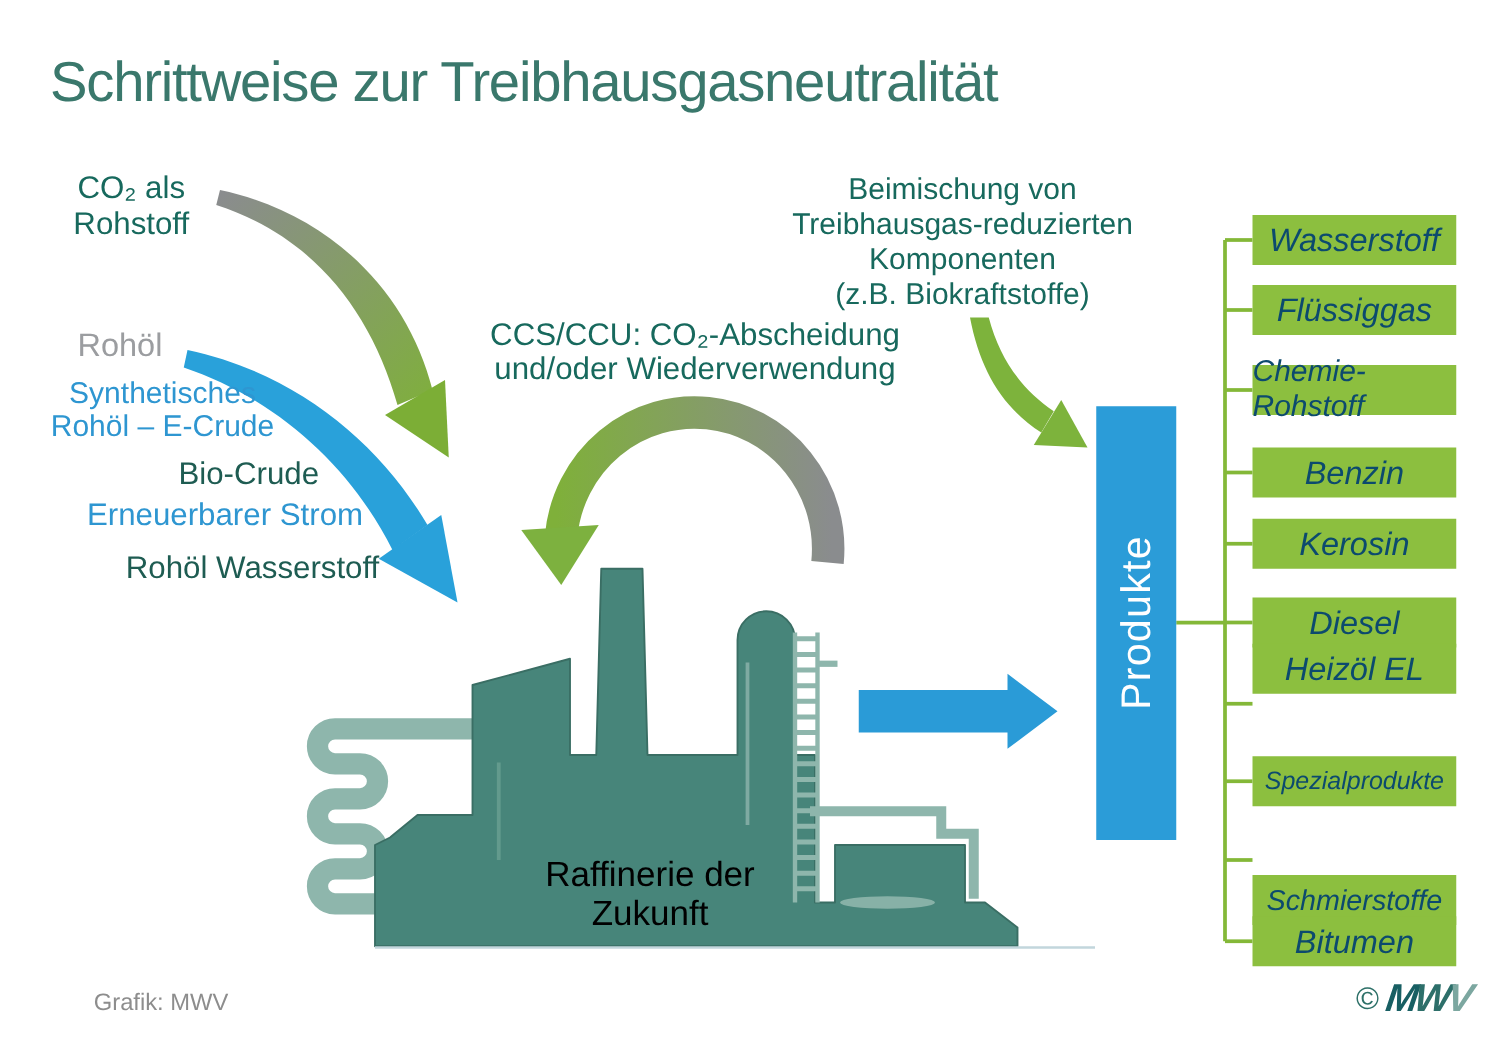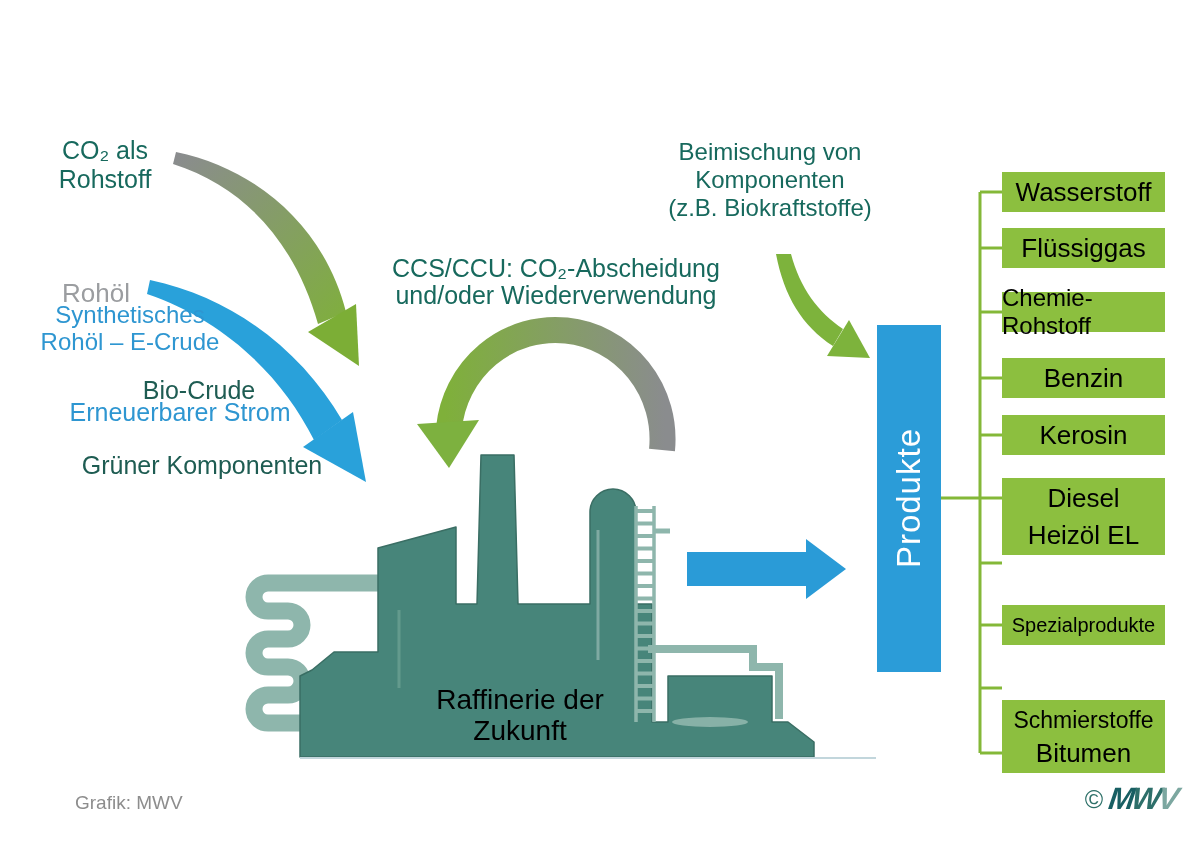--- a/index.html
+++ b/index.html
@@ -8,44 +8,44 @@
     font-family:"Liberation Sans", sans-serif;background:#ffffff;
   }
   .stage svg{position:absolute;left:0;top:0;}
   .txt{position:absolute;white-space:nowrap;}
   .ctr{transform:translateX(-50%);text-align:center;}
   .page-title{
     left:40px;top:40px;font-size:45px;letter-spacing:-1px;
     color:var(--title-teal);
   }
   .teal{color:var(--label-teal);}
-  .dkgreen{color:var(--label-dark-green);margin-top:11px;}
+  .dkgreen{color:var(--label-dark-green);}
   .blue{color:var(--label-blue);}
-  .gray{color:var(--label-gray);margin-top:17px;}
+  .gray{color:var(--label-gray);}
   .co2-label{left:105px;top:136px;font-size:25px;line-height:29px;}
   .rohoel{left:62px;top:261px;font-size:26px;}
   .synth{left:130px;top:301px;font-size:24px;line-height:27px;}
   .biocrude{left:199px;top:365px;font-size:25px;}
   .erneuerbar{left:180px;top:398px;font-size:25px;}
   .gruener{left:202px;top:440px;font-size:25px;}
   .ccs{left:556px;top:255px;font-size:25px;line-height:27px;}
   .beimischung{left:770px;top:138px;font-size:24px;line-height:28px;}
   .raffinerie{left:520px;top:684px;font-size:28px;line-height:31px;color:#000000;z-index:3;}
   .produkte-box{
     position:absolute;left:877px;top:325px;width:64px;height:347px;
     background:var(--produkte-blue);display:flex;align-items:center;justify-content:center;z-index:2;
   }
   .produkte-box span{
     writing-mode:vertical-rl;transform:rotate(180deg);
     color:#ffffff;font-size:33px;letter-spacing:1px;
   }
   .product-box{
     position:absolute;left:1002px;width:163px;height:40px;
-    background:var(--box-green);color:#000000;
-    display:flex;align-items:center;justify-content:center;z-index:2;
+    background:var(--box-green);color:#0c4a6e;
+    display:flex;align-items:center;justify-content:center;z-index:2;font-style:italic;
   }
   .credit{left:75px;top:792px;font-size:19px;color:#8d8d8d;}
   .logo{position:absolute;right:24px;top:781px;display:flex;align-items:center;}
   .logo .copy{font-size:25px;color:#2d7068;margin-right:6px;}
   .logo .letters{display:flex;transform:skewX(-8deg);font-style:italic;font-weight:900;font-size:31px;letter-spacing:-3px;}
   .logo .lm{color:#185f63;}
   .logo .lw{color:#2d6f6a;}
   .logo .lv{color:#7ca7a0;}
   .stop-gray{stop-color:var(--arrow-gray);}
   .stop-green{stop-color:#7fb03a;}
@@ -120,40 +120,42 @@
         <line x1="980" y1="498" x2="1002" y2="498" stroke="#84b838" stroke-width="3"></line>
         <line x1="980" y1="563" x2="1002" y2="563" stroke="#84b838" stroke-width="3"></line>
         <line x1="980" y1="625" x2="1002" y2="625" stroke="#84b838" stroke-width="3"></line>
         <line x1="980" y1="688" x2="1002" y2="688" stroke="#84b838" stroke-width="3"></line>
         <line x1="980" y1="753" x2="1002" y2="753" stroke="#84b838" stroke-width="3"></line>
         <line x1="980" y1="192" x2="980" y2="753" stroke="#84b838" stroke-width="3"></line>
         <line x1="941" y1="498" x2="980" y2="498" stroke="#84b838" stroke-width="3"></line>
       </g>
   </svg>
 
+  <div class="txt page-title">Schrittweise zur Treibhausgasneutralität</div>
 
   <div class="txt ctr co2-label teal">
     <div>CO₂ als</div>
     <div>Rohstoff</div>
   </div>
   <div class="txt rohoel gray">Rohöl</div>
   <div class="txt ctr synth blue">
     <div>Synthetisches</div>
     <div>Rohöl – E-Crude</div>
   </div>
   <div class="txt ctr biocrude dkgreen">Bio-Crude</div>
   <div class="txt ctr erneuerbar blue">Erneuerbarer Strom</div>
-  <div class="txt ctr gruener dkgreen">Grüner Komponenten</div>
+  <div class="txt ctr gruener dkgreen">Rohöl Wasserstoff</div>
 
   <div class="txt ctr ccs teal">
     <div>CCS/CCU: CO₂-Abscheidung</div>
     <div>und/oder Wiederverwendung</div>
   </div>
   <div class="txt ctr beimischung teal">
     <div>Beimischung von</div>
+    <div>Treibhausgas-reduzierten</div>
     <div>Komponenten</div>
     <div>(z.B. Biokraftstoffe)</div>
   </div>
 
   <div class="txt ctr raffinerie">
     <div>Raffinerie der</div>
     <div>Zukunft</div>
   </div>
 
   <div class="produkte-box">

